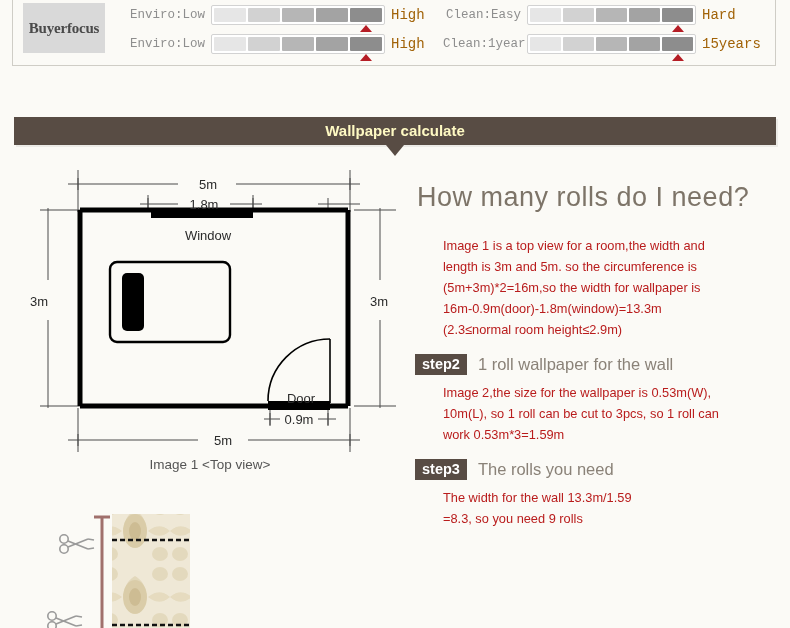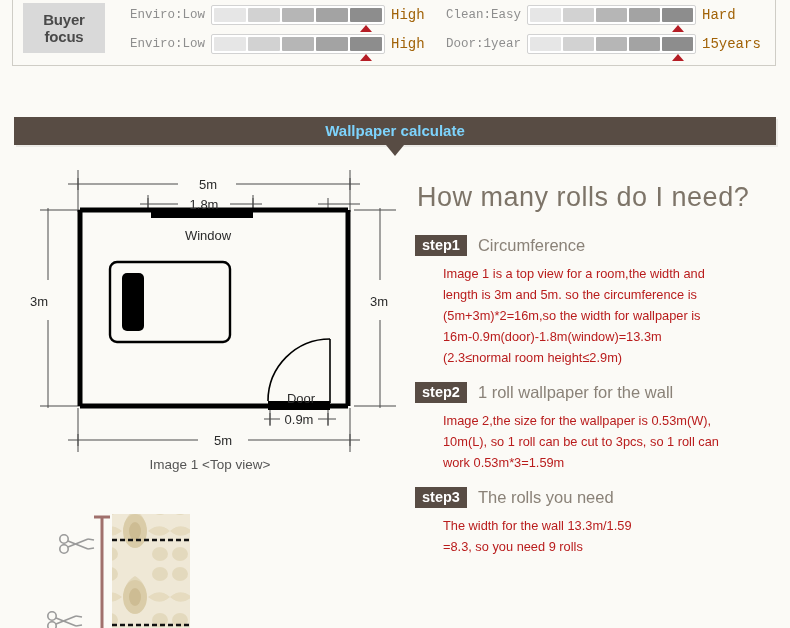--- a/index.html
+++ b/index.html
@@ -14,23 +14,23 @@
   
   #buyer-panel{
     position:absolute;left:12px;top:0px;width:764px;height:66px;
     border:1px solid #cfcdc6;border-top:none;
     background:#fbfaf6;
     box-sizing:border-box;
   }
   #buyer-badge{
     position:absolute;left:10px;top:3px;width:82px;height:50px;
     background:#d9d9d9;
-    display:flex;flex-direction:column;align-items:center;justify-content:center;
+    display:flex;flex-direction:row;align-items:center;justify-content:center;
     color:#4a4a4a;font-size:15px;line-height:17px;font-weight:bold;
-    font-family:Liberation Sans, sans-serif;
+    font-family:Liberation Serif, serif;
     letter-spacing:-0.2px;
   }
   .metric-row{position:absolute;display:flex;align-items:center;height:22px;}
   .metric-label{
     font-family:"Liberation Mono","DejaVu Sans Mono",monospace;
     font-size:12.5px;color:#8e8e8e;white-space:nowrap;
     text-align:right;
   }
   .bar-wrap{position:relative;margin:0 6px;}
   .bar{
@@ -52,21 +52,21 @@
     font-size:14px;color:#a16207;white-space:nowrap;
   }
 
   
   #calc-bar{
     position:absolute;left:14px;top:117px;width:762px;height:28px;
     background:#584c44;
     box-shadow:2px 2px 0 rgba(0,0,0,0.06);
   }
   #calc-bar-title{
-    color:#7dd3fc;font-size:15px;font-weight:bold;
+    color:#fef9c3;font-size:15px;font-weight:bold;
     text-align:center;line-height:28px;
     font-family:"Liberation Sans",sans-serif;
   }
   #calc-bar-arrow{
     position:absolute;left:50%;margin-left:-9px;top:145px;
     width:0;height:0;
     border-left:9px solid transparent;
     border-right:9px solid transparent;
     border-top:11px solid #584c44;
   }
@@ -150,21 +150,21 @@
             <div class="seg" style="width: 31px; background: rgb(210, 210, 210);"></div>
             <div class="seg" style="width: 31px; background: rgb(182, 182, 182);"></div>
             <div class="seg" style="width: 31px; background: rgb(163, 163, 163);"></div>
             <div class="seg" style="width: 31px; background: rgb(141, 141, 141);"></div>
           </div>
           <div class="marker" style="border-bottom-color: rgb(181, 29, 37); left: 144.5px;"></div>
         </div>
         <span class="metric-end">Hard</span>
       </div>
       <div class="metric-row" style="left: 430px; top: 33px;">
-        <span class="metric-label" style="width: 78px;">Door:1year</span>
+        <span class="metric-label" style="width: 78px;">Clean:1year</span>
         <div class="bar-wrap">
           <div class="bar">
             <div class="seg" style="width: 31px; background: rgb(230, 230, 230);"></div>
             <div class="seg" style="width: 31px; background: rgb(210, 210, 210);"></div>
             <div class="seg" style="width: 31px; background: rgb(182, 182, 182);"></div>
             <div class="seg" style="width: 31px; background: rgb(163, 163, 163);"></div>
             <div class="seg" style="width: 31px; background: rgb(141, 141, 141);"></div>
           </div>
           <div class="marker" style="border-bottom-color: rgb(181, 29, 37); left: 144.5px;"></div>
         </div>
@@ -253,24 +253,20 @@
     <text x="281" y="264" text-anchor="middle" font-family="Liberation Sans, sans-serif" font-size="13" fill="#2a2a2a">0.9m</text>
     <text x="205" y="285" text-anchor="middle" font-family="Liberation Sans, sans-serif" font-size="13" fill="#2a2a2a">5m</text>
     <text x="192" y="309" text-anchor="middle" font-family="Liberation Sans, sans-serif" font-size="13.5" fill="#555555">Image 1 &lt;Top view&gt;</text>
   </svg>
 </div>
 
 <div id="rolls-col">
   <h1 id="rolls-heading">How many rolls do I need?</h1>
   <div id="steps-host">
       <div class="step-block">
-        <div class="step-head">
-          <span class="step-badge">step1</span>
-          <span class="step-title">Circumference</span>
-        </div>
         <div class="step-body">
           <div>Image 1 is a top view for a room,the width and</div>
           <div>length is 3m and 5m. so the circumference is</div>
           <div>(5m+3m)*2=16m,so the width for wallpaper is</div>
           <div>16m-0.9m(door)-1.8m(window)=13.3m</div>
           <div>(2.3≤normal room height≤2.9m)</div>
         </div>
       </div>
       <div class="step-block">
         <div class="step-head">

